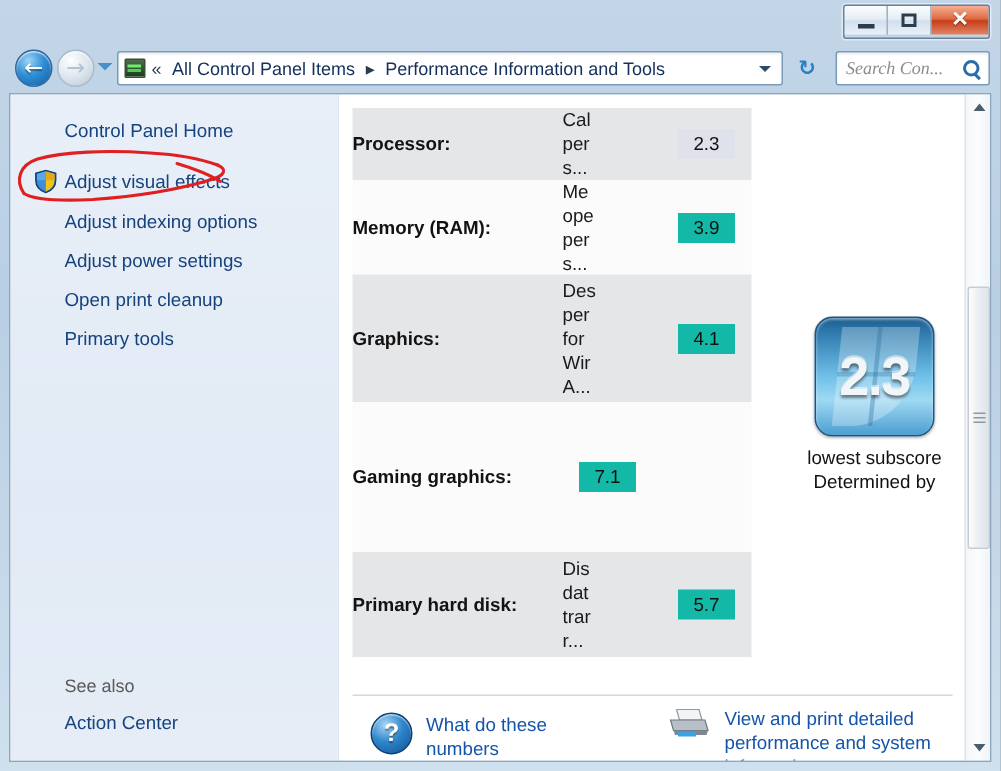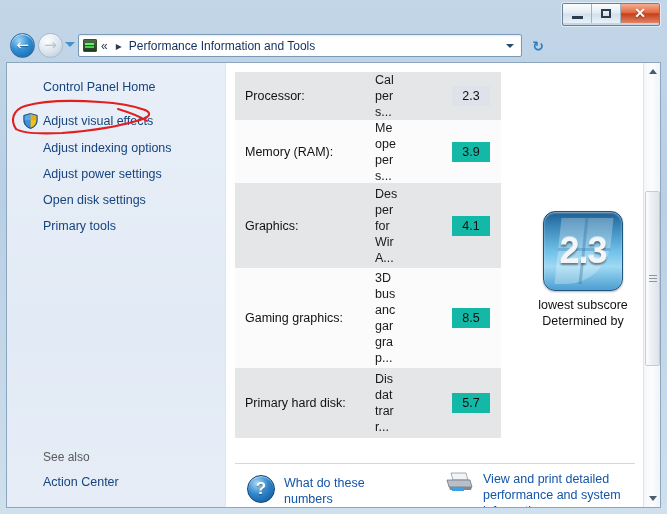--- a/index.html
+++ b/index.html
@@ -149,22 +149,22 @@
   .content{
     position:absolute;left:220px;top:0;width:416px;height:444px;background:#fff;
   }
   .table{
     position:absolute;left:8px;top:9px;width:266px;
     border-collapse:collapse;
   }
   .trow{position:relative;display:flex;align-items:center;background:#e4e6e8;}
   .trow.alt{background:#fbfbfc;}
   .tname{
-    width:140px;flex:none;font-size:12.5px;font-weight:normal;color:#121212;
-    padding-left:10px;box-sizing:border-box;
+    width:140px;flex:none;font-size:12.5px;font-weight:bold;color:#121212;
+    padding-left:0;box-sizing:border-box;
   }
   .tdesc{
     width:66px;flex:none;font-size:12.5px;color:#1a1a1a;line-height:16px;
     overflow:hidden;box-sizing:border-box;
   }
   .tscore{
     width:60px;flex:none;font-size:12.5px;color:#111;text-align:center;
     box-sizing:border-box;
   }
   .scorecell{
@@ -280,48 +280,53 @@
       <span class="arrow-glyph">←</span>
     </div>
     <div class="navbtn fwd">
       <span class="arrow-glyph">→</span>
     </div>
     <div class="recent-drop"></div>
 
     <div class="addressbar">
       <span class="addr-icon"></span>
       <span class="crumb-sep">«</span>
+      <span class="crumb">All Control Panel Items</span>
       <span class="crumb-sep">▸</span>
       <span class="crumb">Performance Information and Tools</span>
       <span class="addr-drop"></span>
     </div>
 
     <div class="refreshbtn">
       <span>↻</span>
     </div>
 
+    <div class="searchbox">
+      <span class="search-ph">Search Con...</span>
+      <span class="search-mag"></span>
+    </div>
   </div>
 
   <div class="client">
 
     <div class="sidebar">
       <div class="side-link" style="top:17px">Control Panel Home</div>
 
       <svg class="side-shield" style="top:50px" viewBox="0 0 15 16">
         <path d="M7.5 0.5 L14.2 2.4 L14.2 7.2 C14.2 11.5 11.4 14.2 7.5 15.5 C3.6 14.2 0.8 11.5 0.8 7.2 L0.8 2.4 Z" fill="#1f66b0" stroke="#0d3c6e" stroke-width="0.8"></path>
         <path d="M7.5 1.3 L7.5 14.6 C4.2 13.4 1.7 11.0 1.7 7.2 L1.7 3.0 Z" fill="#3f8ed6"></path>
         <path d="M7.5 1.3 L13.3 3.0 L13.3 7.2 C13.3 11.0 10.8 13.4 7.5 14.6 Z" fill="#f2c419"></path>
         <path d="M7.5 1.3 L13.3 3.0 L13.3 7.2 L7.5 7.2 Z" fill="#e8a81a"></path>
         <path d="M1.7 3.0 L7.5 1.3 L7.5 7.2 L1.7 7.2 Z" fill="#5aa8e6"></path>
       </svg>
       <div class="side-link" style="top:51px">Adjust visual effects</div>
 
       <div class="side-link" style="top:104px">Adjust power settings</div>
       <div class="side-link" style="top:78px">Adjust indexing options</div>
-      <div class="side-link" style="top:130px">Open disk settings</div>
+      <div class="side-link" style="top:130px">Open print cleanup</div>
       <div class="side-link" style="top:156px">Primary tools</div>
 
       <div class="see-also">See also</div>
       <div class="action-center">Action Center</div>
     </div>
 
     <div class="content">
 
       <div class="table">
 
@@ -359,30 +364,22 @@
             <div>Wir</div>
             <div>A...</div>
           </div>
           <div class="tscore">
             <span class="scorecell plain">4.1</span>
           </div>
         </div>
 
         <div class="trow alt" style="height:100px">
           <div class="tname">Gaming graphics:</div>
-          <div class="tdesc">
-            <div>3D</div>
-            <div>bus</div>
-            <div>anc</div>
-            <div>gar</div>
-            <div>gra</div>
-            <div>p...</div>
-          </div>
           <div class="tscore">
-            <span class="scorecell plain">8.5</span>
+            <span class="scorecell plain">7.1</span>
           </div>
         </div>
 
         <div class="trow" style="height:70px">
           <div class="tname">Primary hard disk:</div>
           <div class="tdesc">
             <div>Dis</div>
             <div>dat</div>
             <div>trar</div>
             <div>r...</div>

